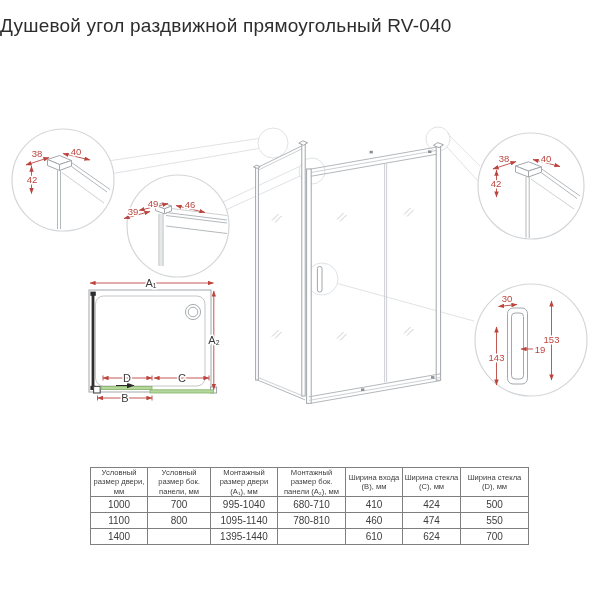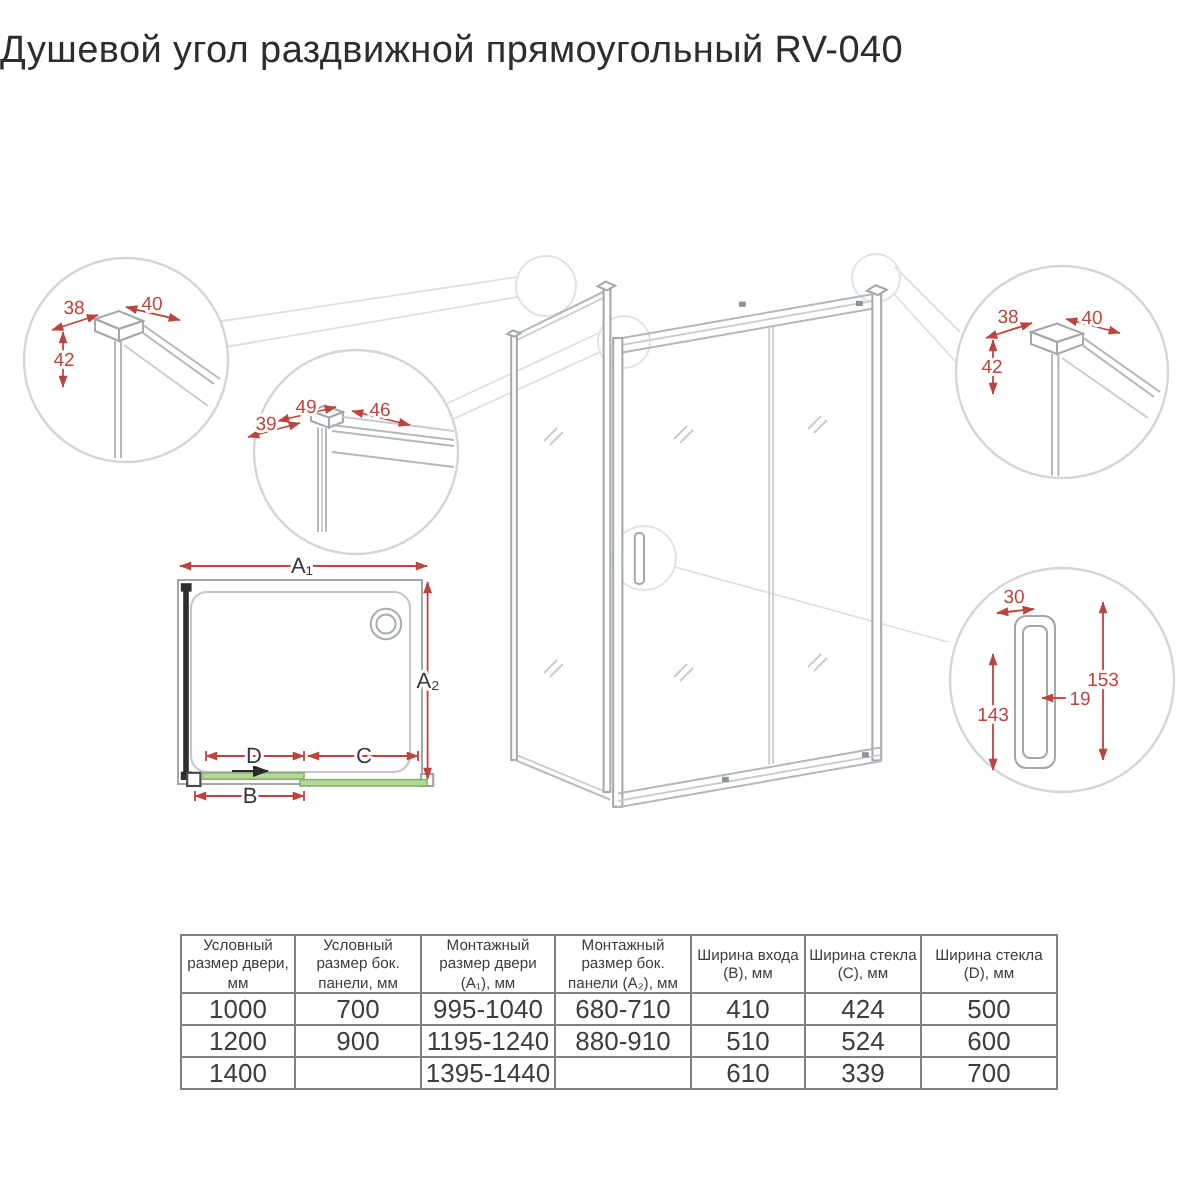--- a/index.html
+++ b/index.html
@@ -21,21 +21,21 @@
        font-family:"Liberation Sans","DejaVu Sans",sans-serif;}
   .ptx{fill:#3a3a3a;font-size:11px;text-anchor:middle;
        paint-order:stroke;stroke:#ffffff;stroke-width:3px;stroke-linejoin:round;
        font-family:"Liberation Sans","DejaVu Sans",sans-serif;}
   
   table.sizes{position:absolute;left:90px;top:467px;width:438px;
               border-collapse:collapse;table-layout:fixed;}
   table.sizes th,table.sizes td{border:1px solid #7f7f7f;text-align:center;
               vertical-align:middle;color:#3d3d3d;padding:0 1px;}
   table.sizes th{font-size:7.6px;font-weight:normal;line-height:1.2;height:28px;}
-  table.sizes td{font-size:13px;height:15px;}
+  table.sizes td{font-size:10px;height:15px;}
 </style>
 </head>
 <body>
 
 <div class="title">
   <div>Душевой угол раздвижной прямоугольный RV-040</div>
 </div>
 
 <svg class="scheme" width="600" height="600" viewBox="0 0 600 600">
   <defs>
@@ -238,31 +238,31 @@
     <tr>
       <td>1000</td>
       <td>700</td>
       <td>995-1040</td>
       <td>680-710</td>
       <td>410</td>
       <td>424</td>
       <td>500</td>
     </tr>
     <tr>
-      <td>1200</td>
-      <td>900</td>
-      <td>1195-1240</td>
-      <td>880-910</td>
-      <td>510</td>
-      <td>524</td>
-      <td>600</td>
+      <td>1100</td>
+      <td>800</td>
+      <td>1095-1140</td>
+      <td>780-810</td>
+      <td>460</td>
+      <td>474</td>
+      <td>550</td>
     </tr>
     <tr>
       <td>1400</td>
       <td></td>
       <td>1395-1440</td>
       <td></td>
       <td>610</td>
-      <td>339</td>
+      <td>624</td>
       <td>700</td>
     </tr>
   </tbody>
 </table>
 
 </body></html>

